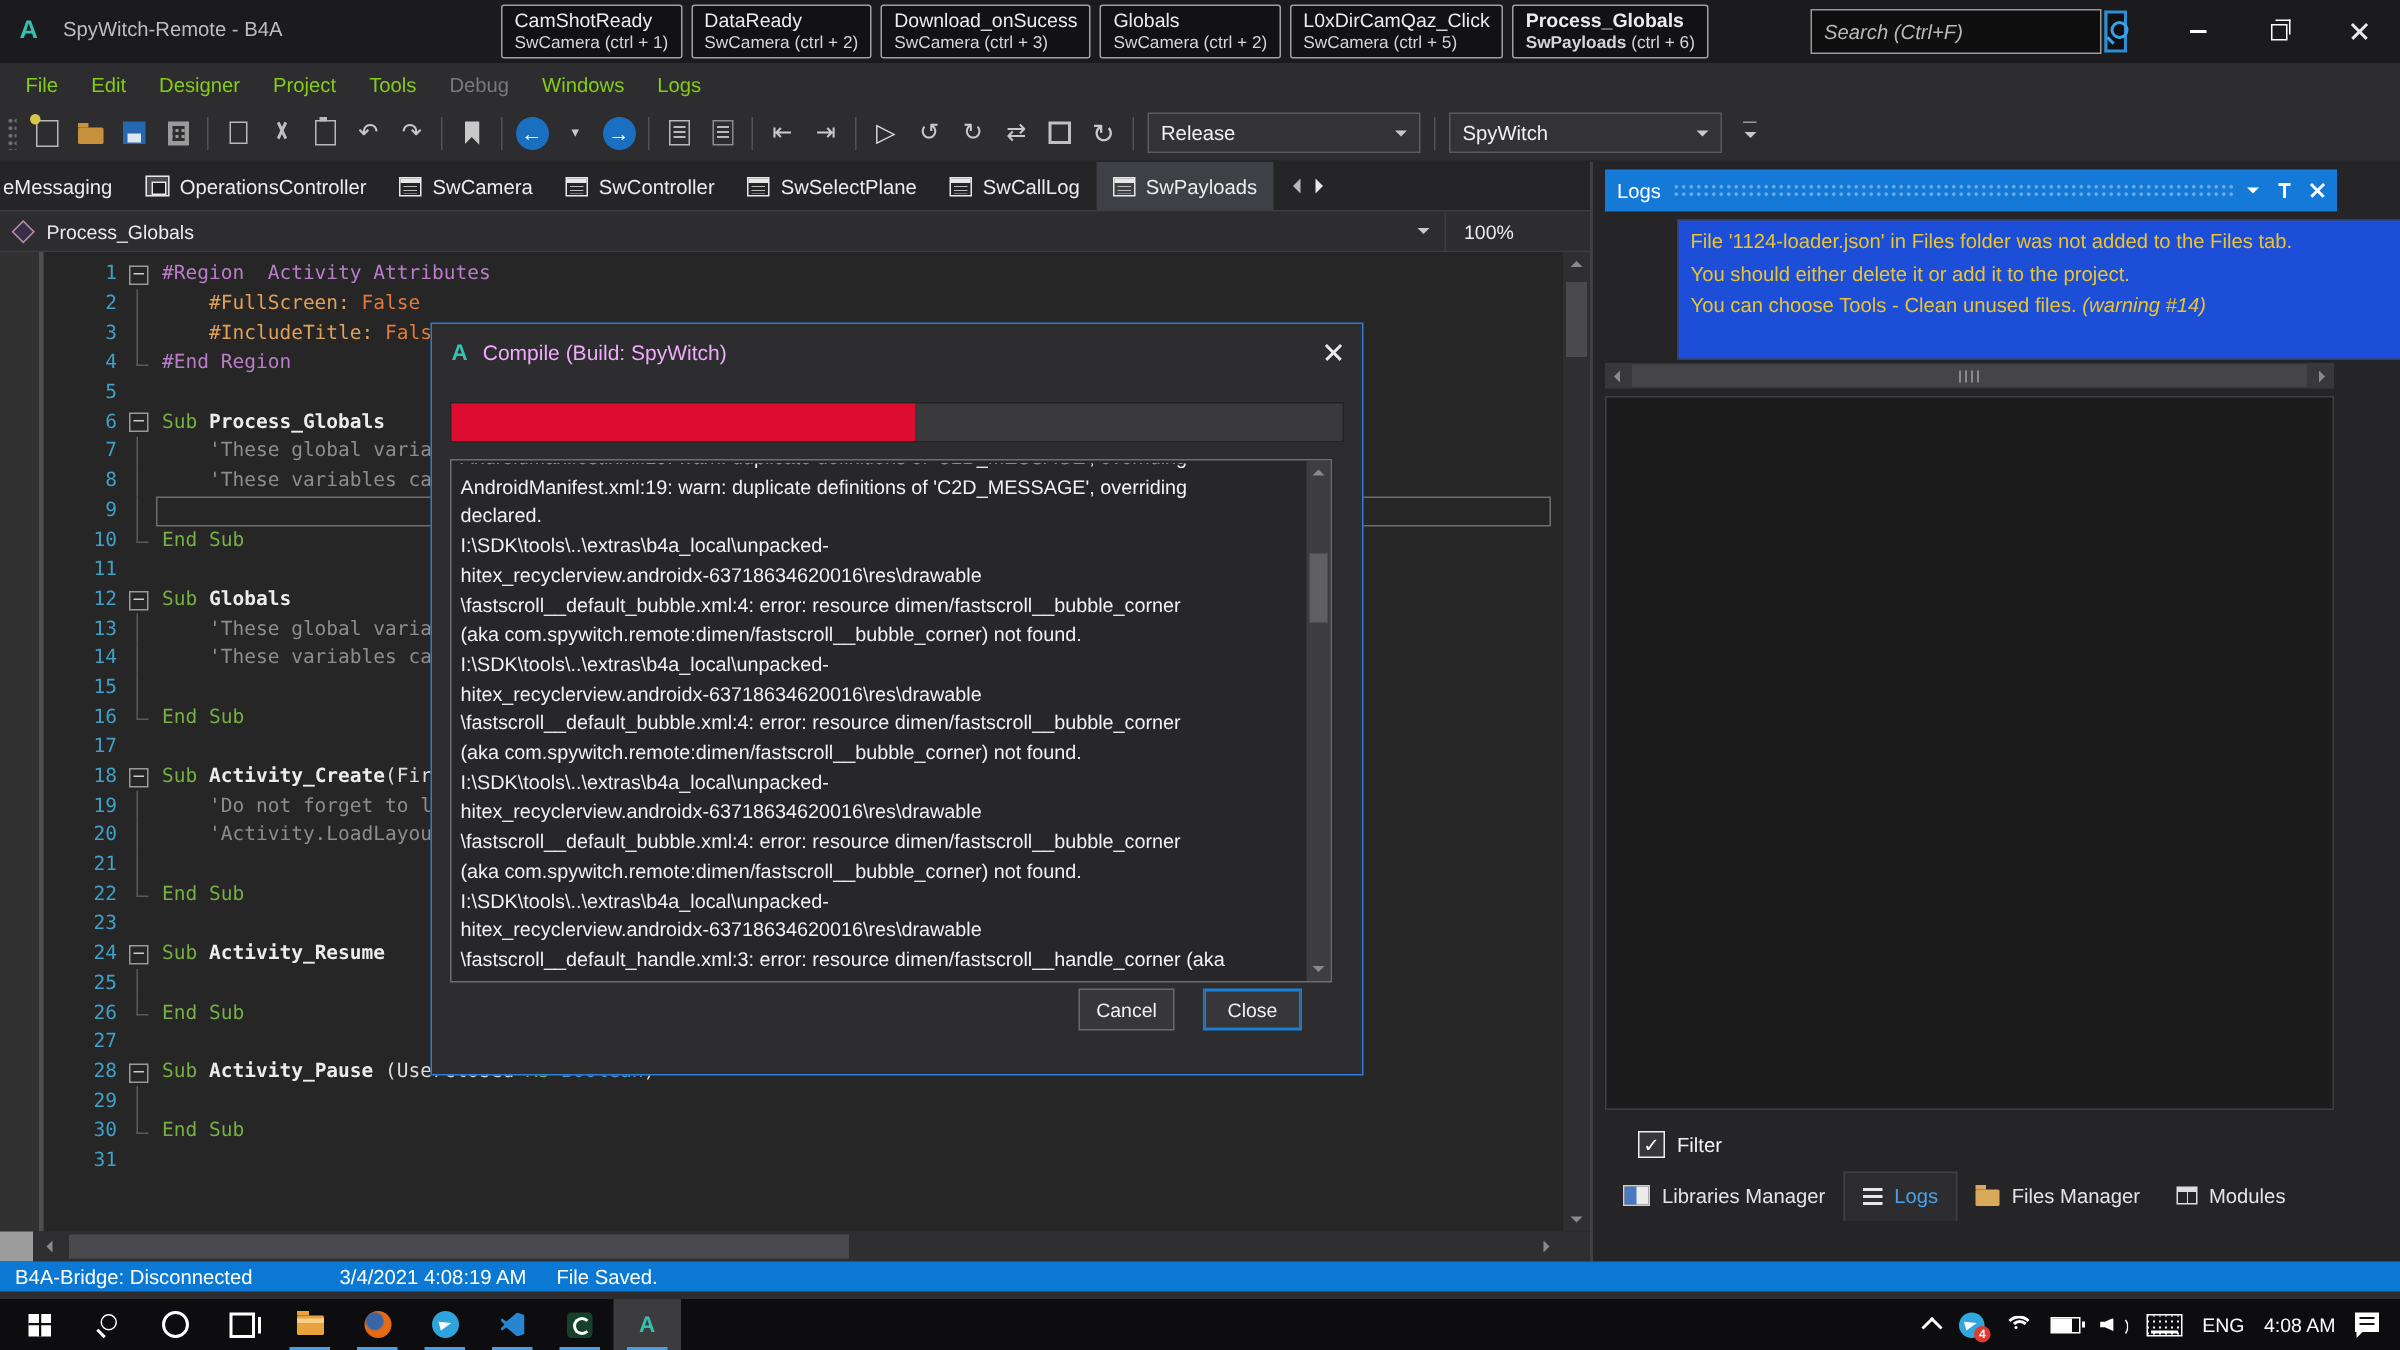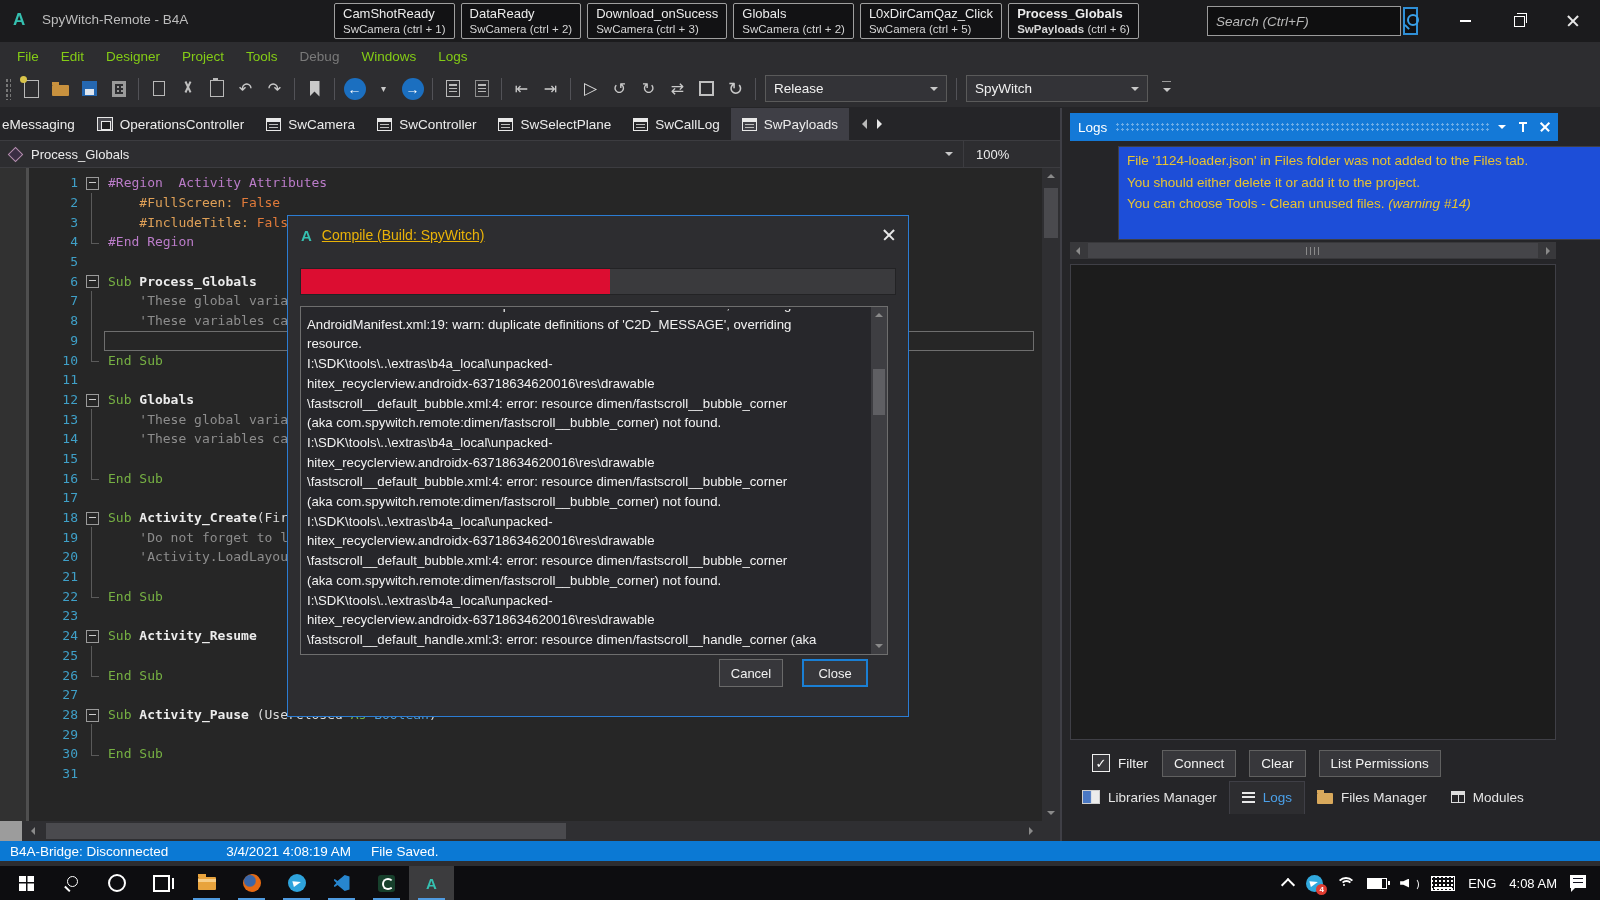--- a/index.html
+++ b/index.html
@@ -117,21 +117,21 @@
   .vsb .thumb{position:absolute;left:2px;right:2px;top:20px;height:50px;background:#4a4a4e;}
   .hsb{position:absolute;left:0;top:821px;width:1060px;height:20px;background:#2f2f32;}
   .hsb .corner{position:absolute;left:0;top:0;width:22px;height:20px;background:#9c9c9c;}
   .hsb .harr{position:absolute;top:0;width:18px;height:20px;display:flex;align-items:center;justify-content:center;}
   .hsb .hthumb{position:absolute;left:46px;top:2px;width:520px;height:16px;background:#4a4a4e;}
 
   
   .dialog{position:absolute;left:287px;top:215px;width:622px;height:502px;background:#2d2d30;border:1px solid #2b7cd3;box-sizing:border-box;z-index:30;}
   .dtitle{height:38px;display:flex;align-items:center;padding:0 13px;}
   .dlogo{color:#35c0b0;font-weight:bold;font-size:15px;margin-right:10px;}
-  .dtitletext{color:#eab308;font-size:14px;flex:1;text-decoration:underline;}
+  .dtitletext{color:#f0abfc;font-size:14px;flex:1;}
   .dprogress{position:absolute;left:12px;top:52px;width:596px;height:27px;background:#3a3a3d;border:1px solid #232325;box-sizing:border-box;}
   .dfill{height:100%;background:#dc0d31;}
   .dlog{position:absolute;left:12px;top:90px;width:588px;height:349px;border:1px solid #6e6e6e;background:#27272b;box-sizing:border-box;overflow:hidden;}
   .dlines{position:absolute;left:6px;top:2px;right:18px;bottom:0;overflow:hidden;}
   .dline{white-space:pre;font-size:13.2px;line-height:19.7px;color:#f2f2f2;}
   .dline.clip{margin-top:-14px;}
   .dsb{position:absolute;right:0;top:0;width:16px;bottom:0;background:#3e3e42;}
   .dsb .thumb{position:absolute;left:2px;right:2px;top:62px;height:46px;background:#5f5f63;}
   .dbtn{position:absolute;height:28px;background:#37373b;border:1px solid #6a6a6a;color:#f1f1f1;font-size:13px;display:flex;align-items:center;justify-content:center;box-sizing:border-box;}
   .dbtn.cancel{left:431px;top:443px;width:64px;}
@@ -692,25 +692,20 @@
           <span class="gripmarks"></span>
         </div>
       <div class="harr" style="right:0">
           <span class="arr right"></span>
         </div>
     </div>
     <div class="logbox2"></div>
     <div class="pctrl">
       <span class="chk">✓</span>
       <span class="chklabel">Filter</span>
-      <span id="panelbtns" style="display:flex">
-          <div class="pbtn">Connect</div>
-          <div class="pbtn">Clear</div>
-          <div class="pbtn">List Permissions</div>
-        </span>
     </div>
     <div class="ptabs" id="ptabs">
         <div class="ptab">
           <span class="ti-book"></span>
           <span class="lbl">Libraries Manager</span>
         </div>
         <div class="ptab active">
           <span class="ti-logs"></span>
           <span class="lbl">Logs</span>
         </div>
@@ -731,21 +726,21 @@
       <span class="dtitletext">Compile (Build: SpyWitch)</span>
       <span class="xicon"></span>
     </div>
     <div class="dprogress">
       <div class="dfill" id="dfill" style="width: 52%;"></div>
     </div>
     <div class="dlog">
       <div class="dlines" id="dlines">
           <div class="dline clip">AndroidManifest.xml:19: warn: duplicate definitions of 'C2D_MESSAGE', overriding</div>
           <div class="dline">AndroidManifest.xml:19: warn: duplicate definitions of 'C2D_MESSAGE', overriding</div>
-          <div class="dline">resource.</div>
+          <div class="dline">declared.</div>
           <div class="dline">I:\SDK\tools\..\extras\b4a_local\unpacked-</div>
           <div class="dline">hitex_recyclerview.androidx-63718634620016\res\drawable</div>
           <div class="dline">\fastscroll__default_bubble.xml:4: error: resource dimen/fastscroll__bubble_corner</div>
           <div class="dline">(aka com.spywitch.remote:dimen/fastscroll__bubble_corner) not found.</div>
           <div class="dline">I:\SDK\tools\..\extras\b4a_local\unpacked-</div>
           <div class="dline">hitex_recyclerview.androidx-63718634620016\res\drawable</div>
           <div class="dline">\fastscroll__default_bubble.xml:4: error: resource dimen/fastscroll__bubble_corner</div>
           <div class="dline">(aka com.spywitch.remote:dimen/fastscroll__bubble_corner) not found.</div>
           <div class="dline">I:\SDK\tools\..\extras\b4a_local\unpacked-</div>
           <div class="dline">hitex_recyclerview.androidx-63718634620016\res\drawable</div>

